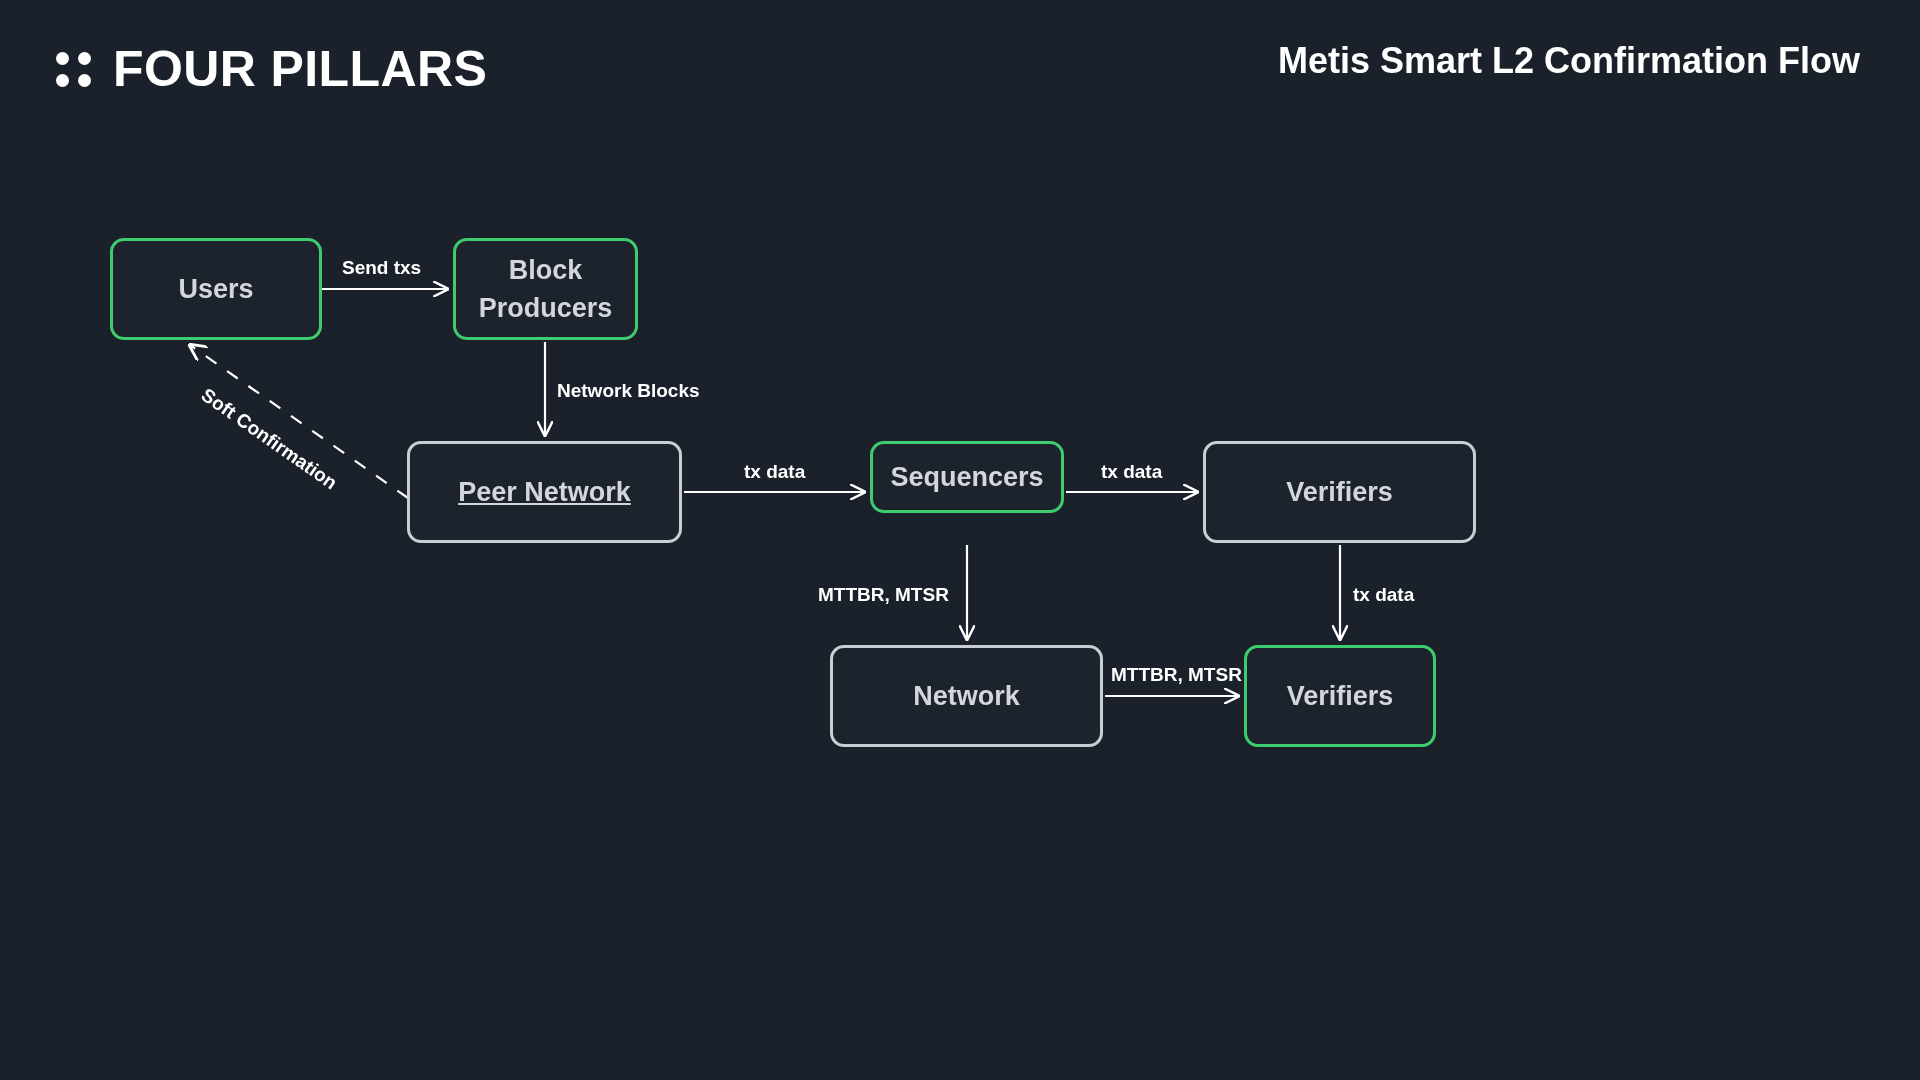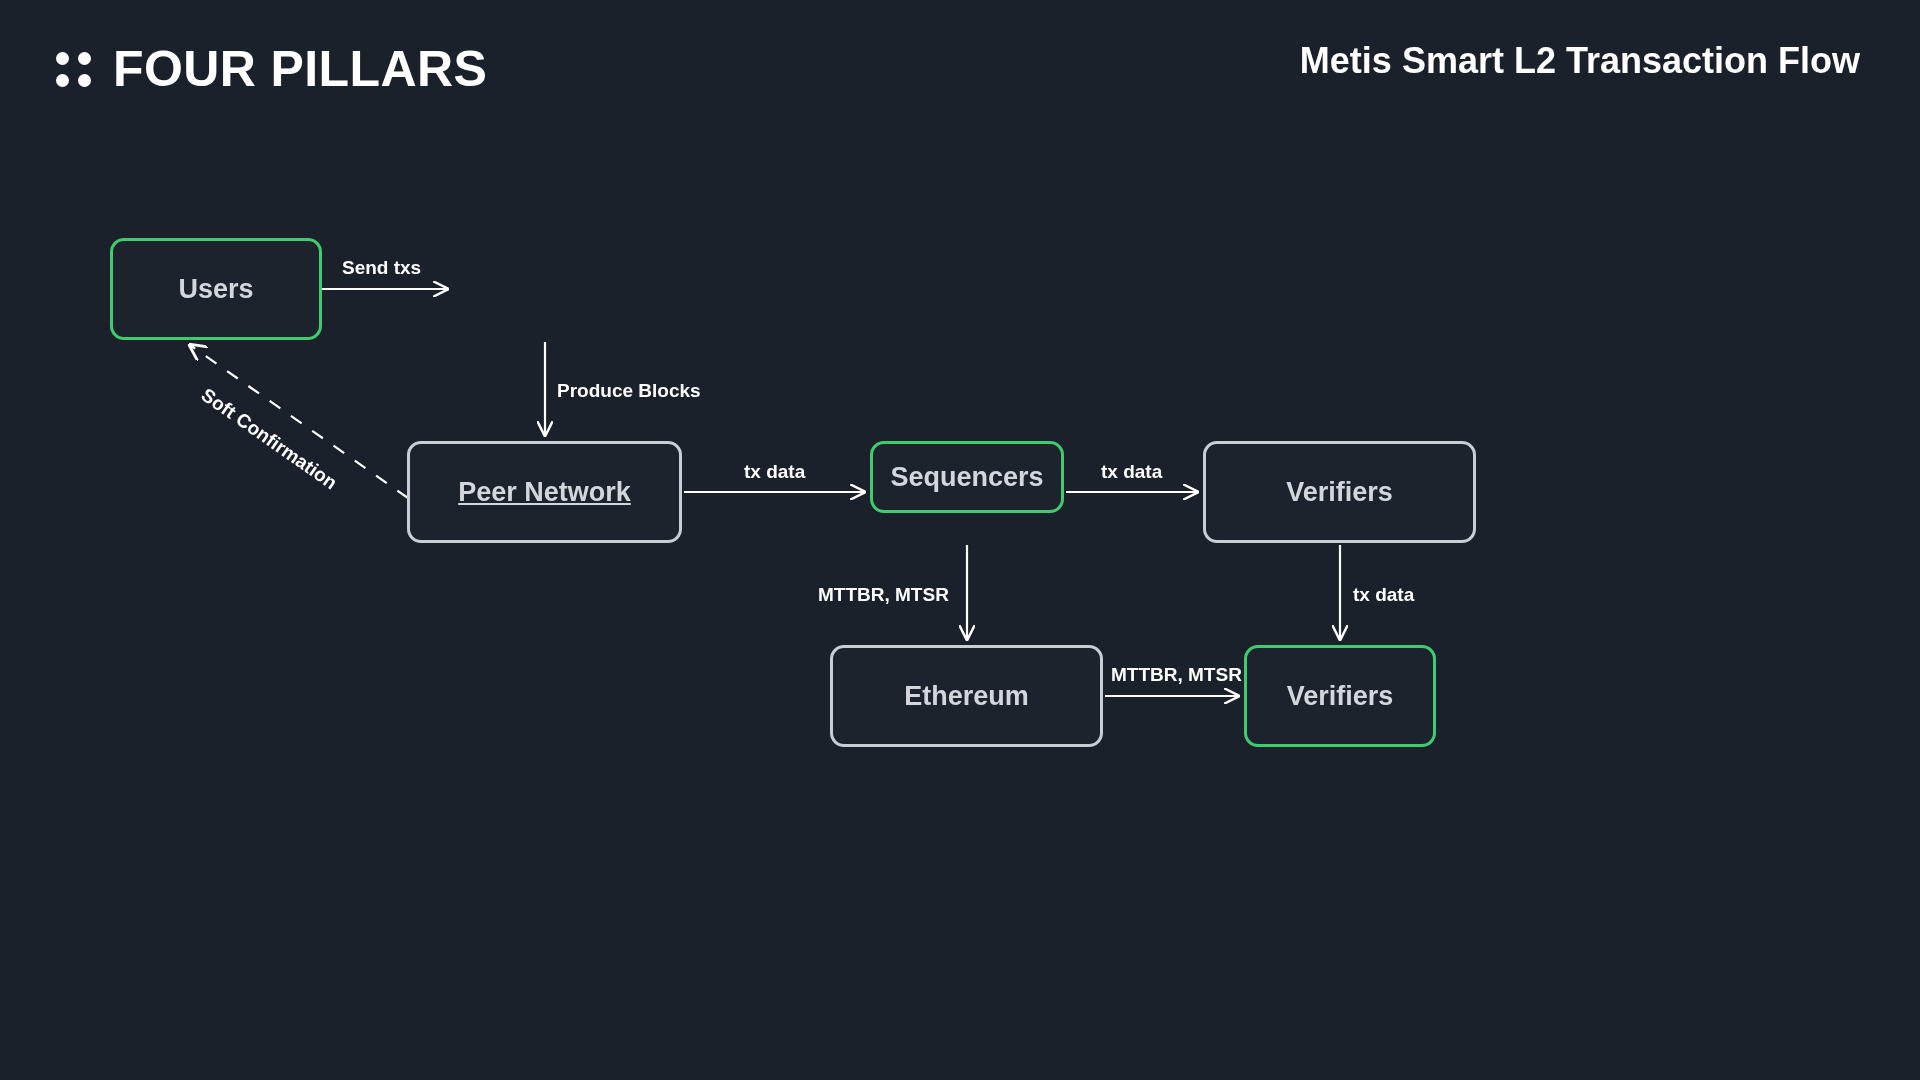--- a/index.html
+++ b/index.html
@@ -109,21 +109,21 @@
   <div class="brand">
     <span class="brand-logo">
       <i></i>
         <i></i>
         <i></i>
         <i></i>
     </span>
     <span class="brand-name">FOUR PILLARS</span>
   </div>
 
-  <div class="page-title">Metis Smart L2 Transaction Flow</div>
+  <div class="page-title">Metis Smart L2 Confirmation Flow</div>
 
   <svg id="edges" viewBox="0 0 1920 1080" xmlns="http://www.w3.org/2000/svg">
     <defs>
       <marker id="arrow" viewBox="0 0 10 10" refX="9" refY="5" markerWidth="7" markerHeight="7" orient="auto-start-reverse">
         <path d="M 0 0 L 10 5 L 0 10" fill="none" stroke="#ffffff" stroke-width="1.6"></path>
       </marker>
       <marker id="arrowDash" viewBox="0 0 10 10" refX="9" refY="5" markerWidth="8" markerHeight="8" orient="auto-start-reverse">
         <path d="M 0 0 L 10 5 L 0 10" fill="none" stroke="#ffffff" stroke-width="1.6"></path>
       </marker>
     </defs>
@@ -142,44 +142,47 @@
 
     <line x1="1340" y1="545" x2="1340" y2="639" stroke="#ffffff" stroke-width="2.2" marker-end="url(#arrow)"></line>
 
     <line x1="1105" y1="696" x2="1238" y2="696" stroke="#ffffff" stroke-width="2.2" marker-end="url(#arrow)"></line>
   </svg>
 
   <div class="node accent" style="left:90px; top:238px; width:212px; height:102px;margin-left:20px;">
     <span>Users</span>
   </div>
 
+  <div class="node accent" style="left:453px; top:238px; width:185px; height:102px;">
+    <span>Block Producers</span>
+  </div>
 
   <div class="node" style="left:407px; top:441px; width:275px; height:102px;text-decoration:underline;">
     <span>Peer Network</span>
   </div>
 
   <div class="node accent" style="left:870px; top:441px; width:194px; height:72px;text-align:right;">
     <span>Sequencers</span>
   </div>
 
   <div class="node" style="left:1203px; top:441px; width:273px; height:102px;">
     <span>Verifiers</span>
   </div>
 
   <div class="node" style="left:830px; top:645px; width:273px; height:102px;">
-    <span>Ethereum</span>
+    <span>Network</span>
   </div>
 
   <div class="node accent" style="left:1244px; top:645px; width:192px; height:102px;">
     <span>Verifiers</span>
   </div>
 
   <div class="edge-label" style="left:322px; top:258px;margin-left:20px;">Send txs</div>
 
-  <div class="edge-label" style="left:557px; top:381px;">Produce Blocks</div>
+  <div class="edge-label" style="left:557px; top:381px;">Network Blocks</div>
 
   <div class="edge-label rotated" style="left:209px; top:385px; transform: rotate(35deg);">Soft Confirmation</div>
 
   <div class="edge-label" style="left:744px; top:462px;">tx data</div>
 
   <div class="edge-label" style="left:1101px; top:462px;">tx data</div>
 
   <div class="edge-label" style="left:818px; top:585px;">MTTBR, MTSR</div>
 
   <div class="edge-label" style="left:1353px; top:585px;">tx data</div>

